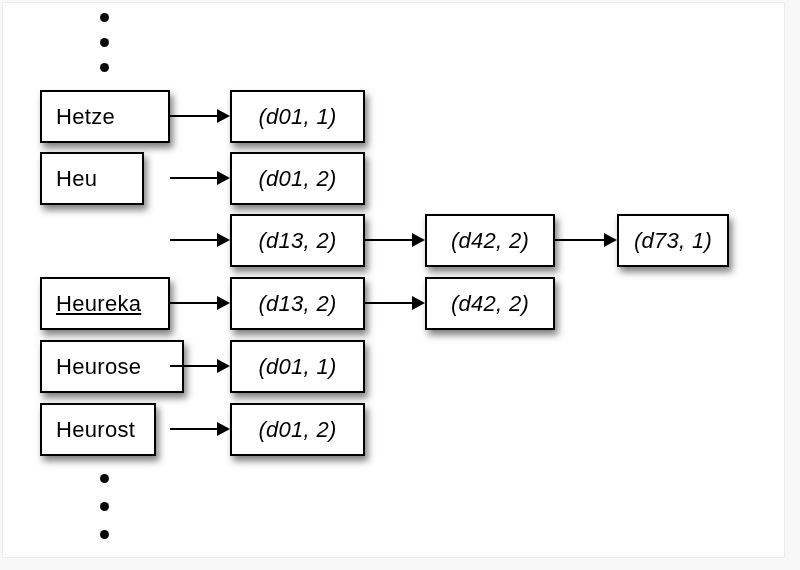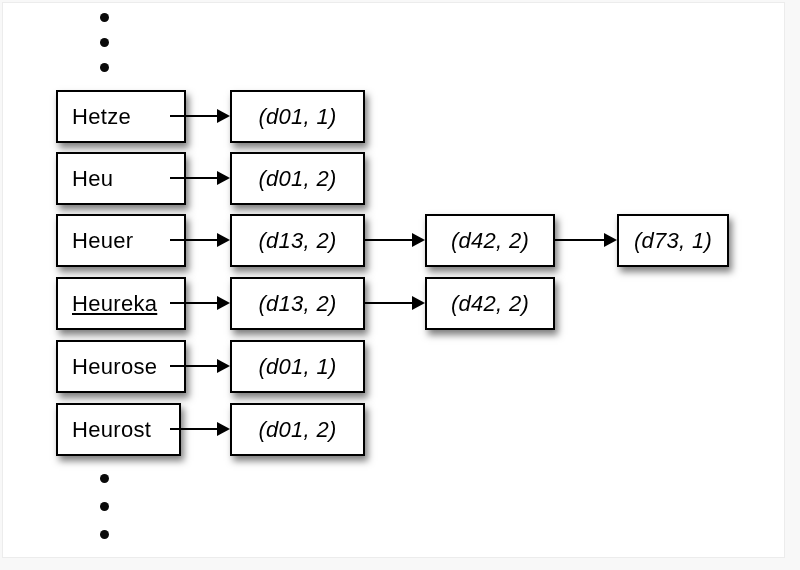--- a/index.html
+++ b/index.html
@@ -13,21 +13,21 @@
     position:absolute; left:2px; top:2px; width:783px; height:556px;
     background:#ffffff; border:1px solid #ececec; box-sizing:border-box;
   }
   .node {
     position:absolute; box-sizing:border-box;
     height:53px; background:#ffffff; border:2px solid #000;
     box-shadow:3px 5px 7px rgba(0,0,0,0.5);
     display:flex; align-items:center;
     font-size:22px; letter-spacing:0.3px; white-space:nowrap;
   }
-  .term    { justify-content:flex-start; padding-left:14px;margin-left:16px; }
+  .term    { justify-content:flex-start; padding-left:14px; }
   .posting { justify-content:center;font-style:italic; }
   .arrow {
     position:absolute; height:2px; background:#000;
   }
   .arrow::after {
     content:""; position:absolute; left:100%; top:50%;
     transform:translateY(-50%);
     border-left:13px solid #000;
     border-top:7px solid transparent;
     border-bottom:7px solid transparent;
@@ -51,43 +51,42 @@
   <div class="dots top">
     <span class="dot"></span>
     <span class="dot"></span>
     <span class="dot"></span>
   </div>
 
   <div class="node term" style="left:40px; top:90px; width:130px;">Hetze</div>
   <div class="arrow" style="left:170px; top:115px; width:47px;"></div>
   <div class="node posting" style="left:230px; top:90px; width:135px;">(d01, 1)</div>
 
-  <div class="node term" style="left:40px; top:152px; width:130px;text-align:center;">Heu</div>
+  <div class="node term" style="left:40px; top:152px; width:104px;text-align:center;">Heu</div>
   <div class="arrow" style="left:170px; top:177px; width:47px;"></div>
   <div class="node posting" style="left:230px; top:152px; width:135px;">(d01, 2)</div>
 
-  <div class="node term" style="left:40px; top:214px; width:130px;">Heuer</div>
   <div class="arrow" style="left:170px; top:239px; width:47px;"></div>
   <div class="node posting" style="left:230px; top:214px; width:135px;">(d13, 2)</div>
   <div class="arrow" style="left:365px; top:239px; width:47px;"></div>
   <div class="node posting" style="left:425px; top:214px; width:130px;">(d42, 2)</div>
   <div class="arrow" style="left:555px; top:239px; width:49px;"></div>
   <div class="node posting" style="left:617px; top:214px; width:112px;">(d73, 1)</div>
 
   <div class="node term" style="left:40px; top:277px; width:130px;text-decoration:underline;">Heureka</div>
   <div class="arrow" style="left:170px; top:302px; width:47px;"></div>
   <div class="node posting" style="left:230px; top:277px; width:135px;">(d13, 2)</div>
   <div class="arrow" style="left:365px; top:302px; width:47px;"></div>
   <div class="node posting" style="left:425px; top:277px; width:130px;">(d42, 2)</div>
 
-  <div class="node term" style="left:40px; top:340px; width:130px;text-align:center;">Heurose</div>
+  <div class="node term" style="left:40px; top:340px; width:144px;text-align:center;">Heurose</div>
   <div class="arrow" style="left:170px; top:365px; width:47px;"></div>
   <div class="node posting" style="left:230px; top:340px; width:135px;">(d01, 1)</div>
 
-  <div class="node term" style="left:40px; top:403px; width:125px;">Heurost</div>
+  <div class="node term" style="left:40px; top:403px; width:116px;">Heurost</div>
   <div class="arrow" style="left:170px; top:428px; width:47px;"></div>
   <div class="node posting" style="left:230px; top:403px; width:135px;">(d01, 2)</div>
 
   <div class="dots bottom">
     <span class="dot"></span>
     <span class="dot"></span>
     <span class="dot"></span>
   </div>
 </div>
 

